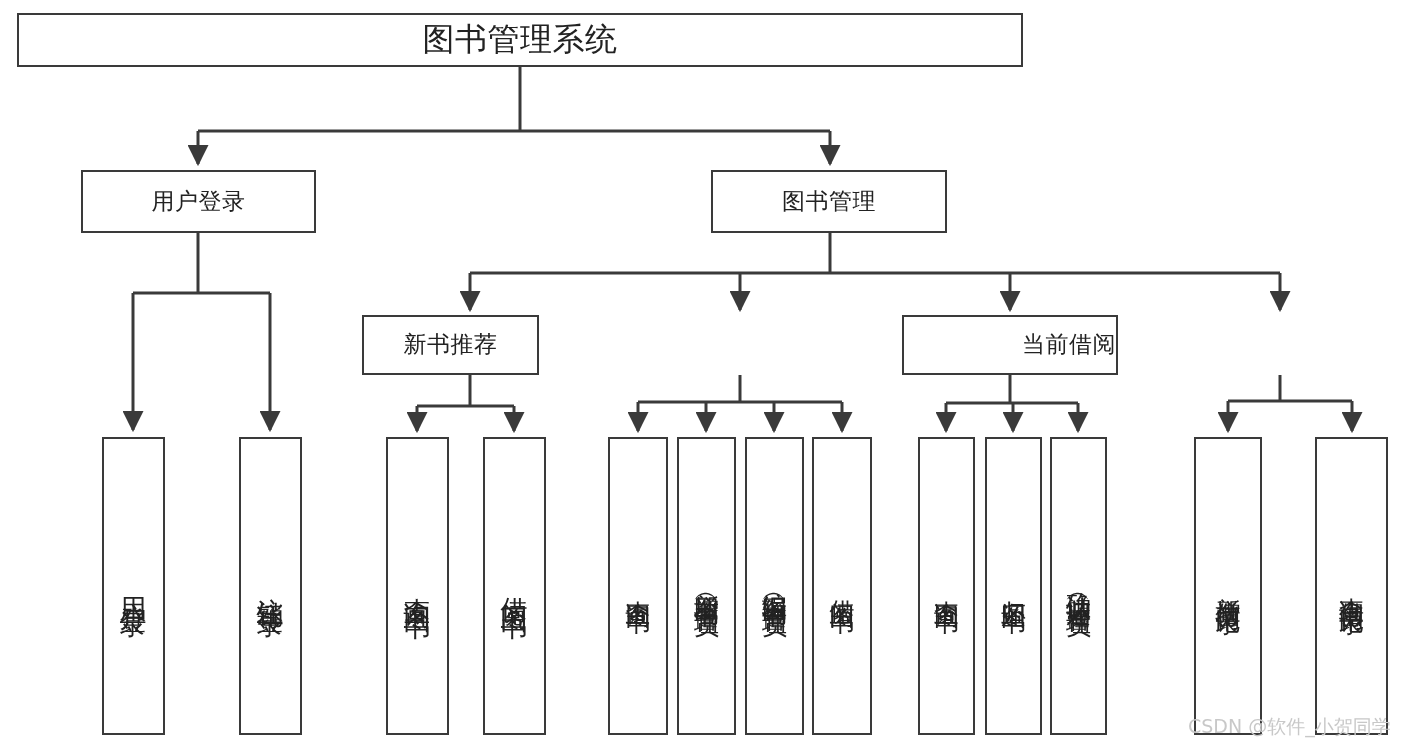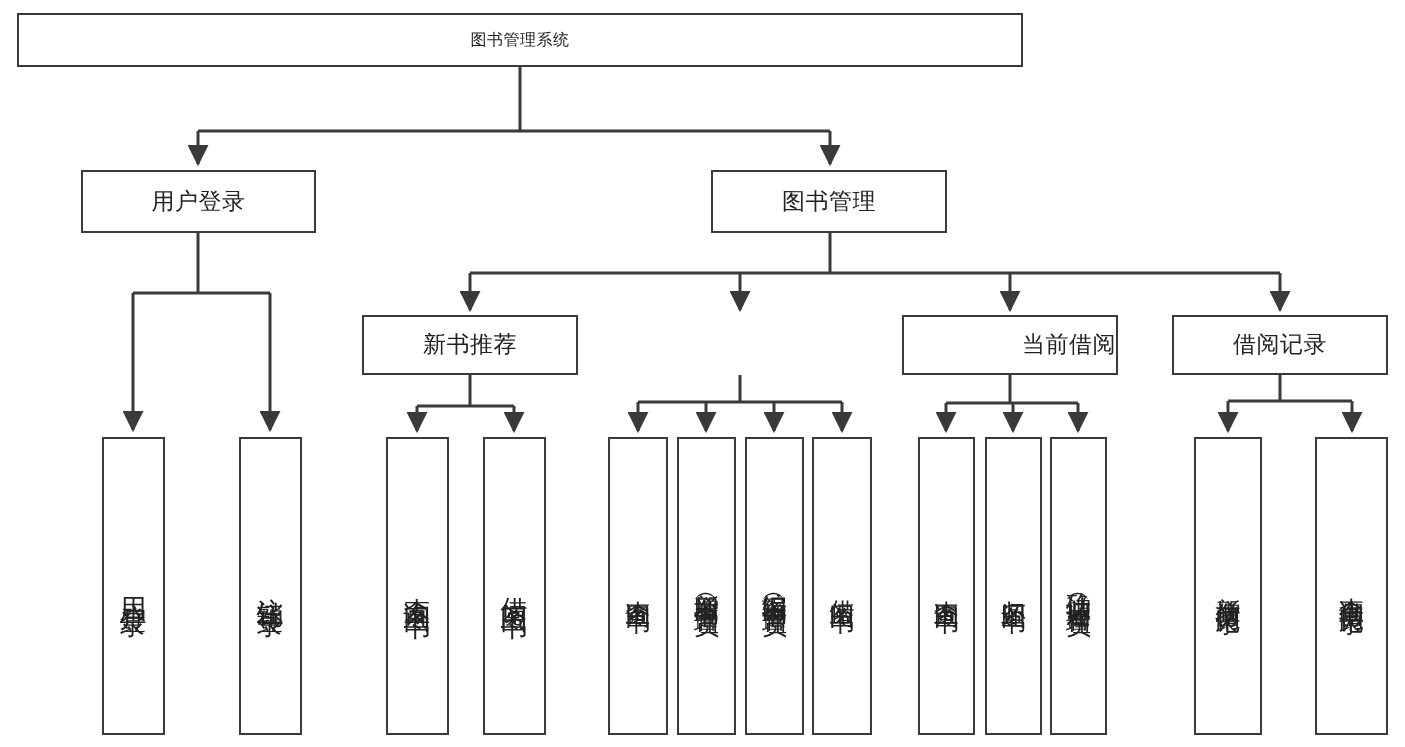--- a/index.html
+++ b/index.html
@@ -40,21 +40,21 @@
     text-align: center;
     white-space: nowrap;
     letter-spacing: 0.5px;
     line-height: 1.12;
   }
   
   .node.h .label {
     font-size: 23px;
   }
   .node.root .label {
-    font-size: 16px;
+    font-size: 32px;
   }
   
   .node.v {
     align-items: center;
     justify-content: center;
   }
   .node.v .label {
     writing-mode: vertical-rl;
     text-orientation: upright;
     font-size: 27px;
@@ -137,29 +137,26 @@
     <span class="label">图书管理系统</span>
   </div>
 
   <div class="node h" style="left:81px; top:170px; width:235px; height:63px;">
     <span class="label">用户登录</span>
   </div>
   <div class="node h" style="left:711px; top:170px; width:236px; height:63px;align-items:center;">
     <span class="label">图书管理</span>
   </div>
 
-  <div class="node h" style="left:362px; top:315px; width:216px; height:60px;">
+  <div class="node h" style="left:362px; top:315px; width:177px; height:60px;">
     <span class="label">新书推荐</span>
   </div>
   <div class="node h" style="left:902px; top:315px; width:216px; height:60px;justify-content:flex-end;">
     <span class="label">当前借阅</span>
   </div>
-  <div class="node h" style="left:1172px; top:315px; width:216px; height:60px;">
-    <span class="label">借阅记录</span>
-  </div>
 
   <div class="node v" style="left:102px; top:437px; width:63px; height:298px;">
     <span class="label">用户登录</span>
   </div>
   <div class="node v" style="left:239px; top:437px; width:63px; height:298px;">
     <span class="label">注销登录</span>
   </div>
 
   <div class="node v" style="left:386px; top:437px; width:63px; height:298px;">
     <span class="label">查询图书</span>
@@ -191,14 +188,15 @@
     <span class="label">确认归还（管理员）</span>
   </div>
 
   <div class="node v narrow" style="left:1194px; top:437px; width:68px; height:298px;">
     <span class="label">新增借阅记录</span>
   </div>
   <div class="node v narrow" style="left:1315px; top:437px; width:73px; height:298px;">
     <span class="label">查询借阅记录</span>
   </div>
 
+  <div class="watermark">CSDN @软件_小贺同学</div>
 
 </div>
 
 </body></html>

